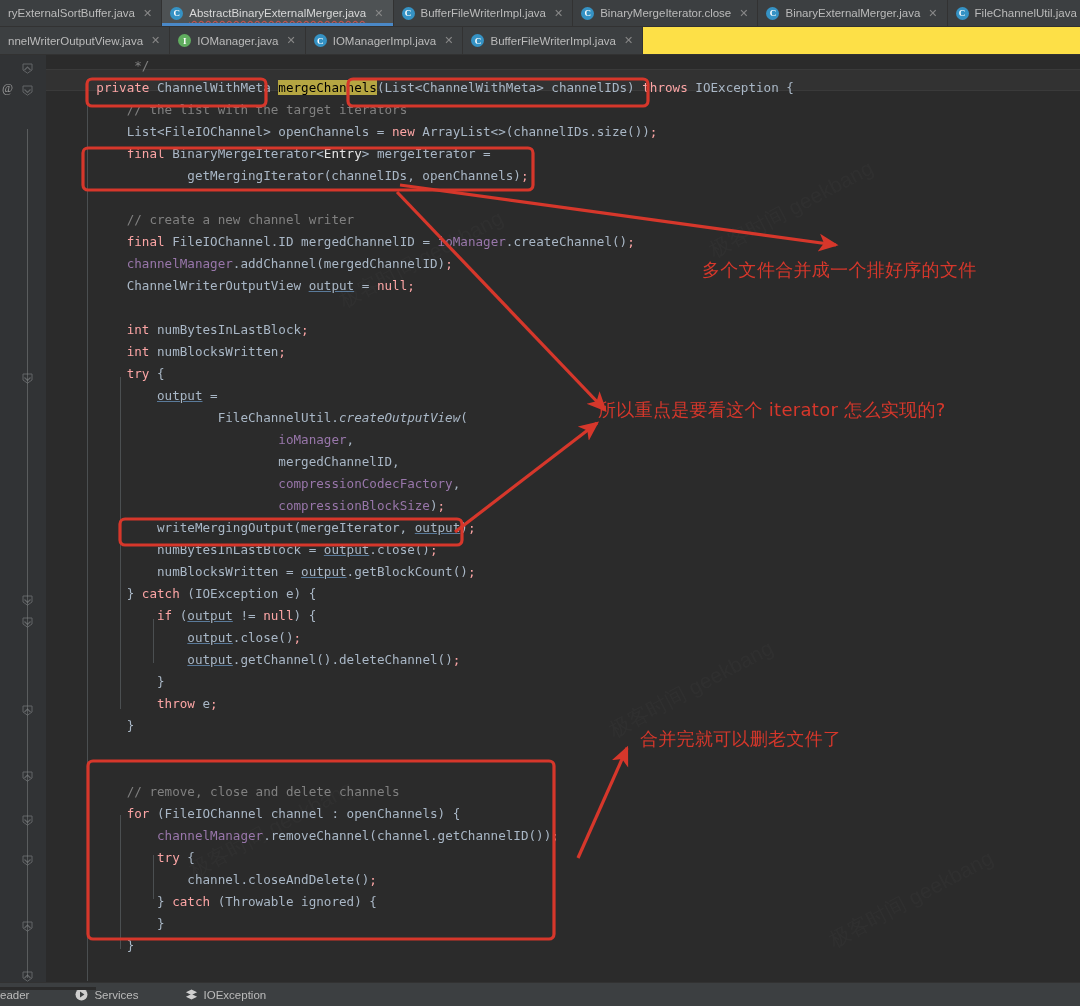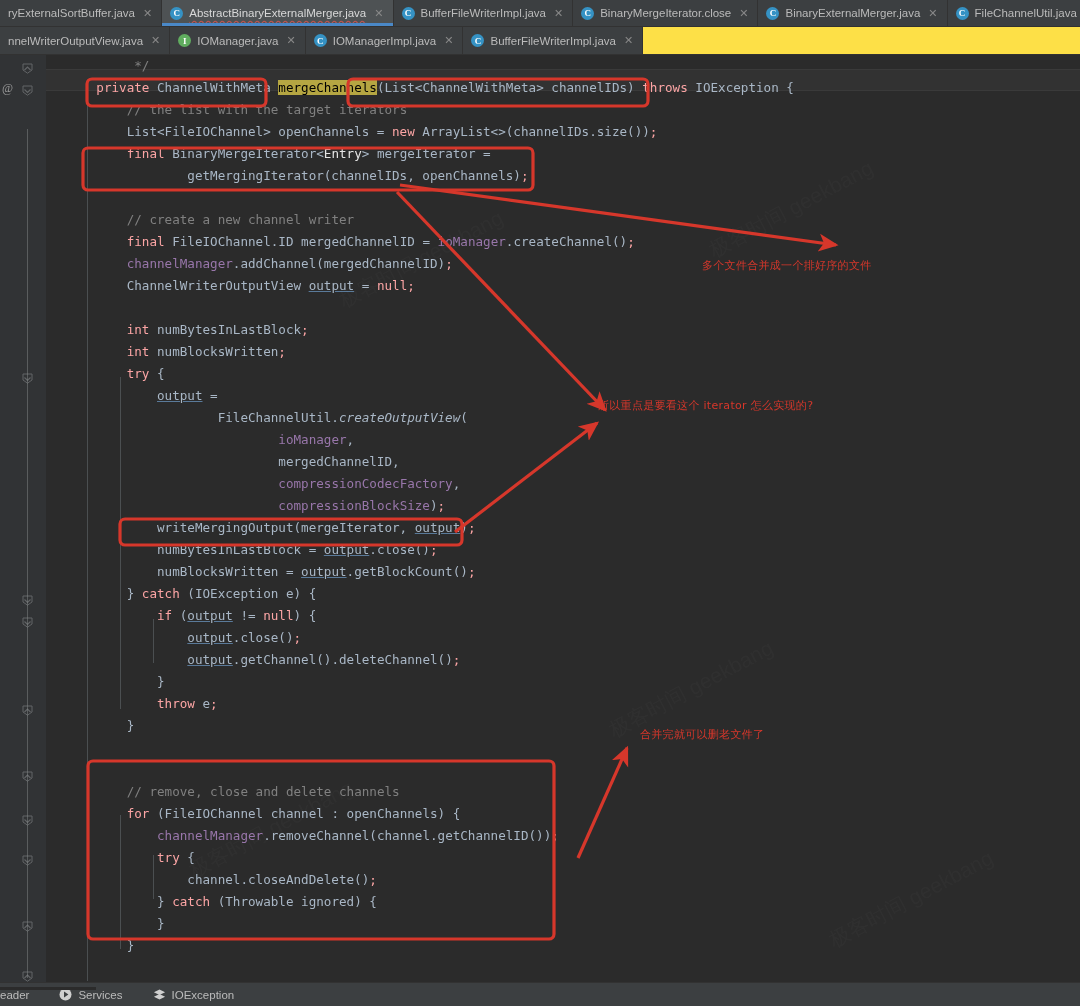--- a/index.html
+++ b/index.html
@@ -142,21 +142,21 @@
   
   #overlay {
     position: absolute; left: 0; top: 0;
     width: 1080px; height: 1006px;
     pointer-events: none;
     z-index: 5;
   }
   .ann-text {
     position: absolute;
     color: #d6372b;
-    font-size: 11px;
+    font-size: 18px;
     font-family: "DejaVu Sans", sans-serif;
     white-space: nowrap;
     z-index: 5;
     letter-spacing: .3px;
   }
 
   
   #statusbar {
     position: absolute; left: 0; bottom: 0;
     width: 1080px; height: 24px;
@@ -164,21 +164,21 @@
     border-top: 1px solid #323232;
     display: flex; align-items: center;
     gap: 22px;
     padding-left: 0px;
     font-size: 11.5px;
     color: #bbbbbb;
     z-index: 7;
   }
   #statusbar .sb-item {
     display: flex; align-items: center; gap: 6px;
-    padding: 0 4px;
+    padding: 0 12px;
   }
   .sb-ico { width: 13px; height: 13px; display:inline-flex; align-items:center; justify-content:center;}
   .sb-tail {
     position: absolute; left: 0; top: -2px; width: 96px; height: 3px;
     background: #2b2b2b;
   }
 </style>
 </head>
 <body>
 

